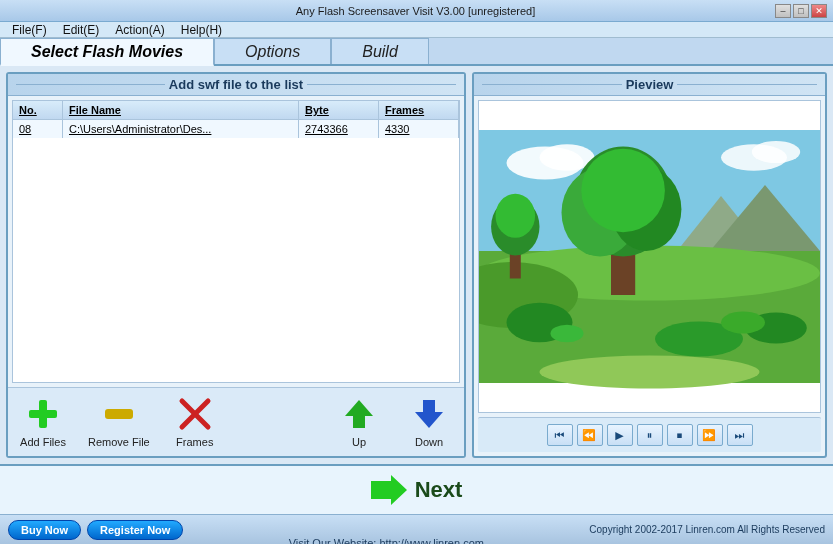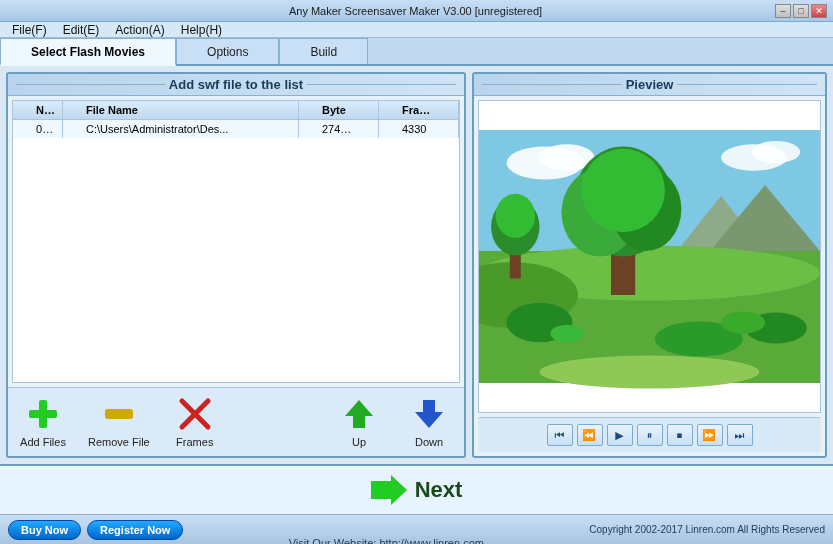--- a/index.html
+++ b/index.html
@@ -67,27 +67,28 @@
     
     .tab-bar {
       display: flex;
       background: #c0d8f0;
       border-bottom: 2px solid #6a9ec0;
       height: 28px;
     }
     .tab {
       padding: 4px 30px;
       cursor: pointer;
-      font-size: 12px;
+      font-size: 16px;
       border: 1px solid #8ab0d0;
       border-bottom: none;
       background: #c8dff5;
       color: #222;
       display: flex;
       align-items: center;
+      font-style: italic;
     }
     .tab.active {
       background: #f0f8ff;
       border-bottom: 2px solid #f0f8ff;
       margin-bottom: -2px;
       font-weight: bold;
       color: #000;
     }
 
     
@@ -136,25 +137,26 @@
     }
     .file-list-header {
       display: grid;
       grid-template-columns: 50px 1fr 80px 80px;
       background: linear-gradient(to bottom, #d8ecfa, #c0d8f0);
       border-bottom: 1px solid #aac4dc;
       font-weight: bold;
       font-size: 11px;
     }
     .file-list-header span, .file-list-row span {
-      padding: 3px 23px;
+      padding: 3px 6px;
       border-right: 1px solid #aac4dc;
       overflow: hidden;
       text-overflow: ellipsis;
       white-space: nowrap;
+      text-decoration: underline;
     }
     .file-list-row {
       display: grid;
       grid-template-columns: 50px 1fr 80px 80px;
       font-size: 11px;
     }
     .file-list-row:nth-child(odd) { background: #f0f8ff; }
 
     
     .button-bar {
@@ -282,21 +284,21 @@
     .file-list-body {
       overflow-y: auto;
       height: calc(100% - 24px);
     }
   </style>
 </head>
 <body>
 
 <div class="title-bar">
   <div style="width:50px;"></div>
-  <span class="title-bar-text">Any Maker Screensaver Maker V3.00 [unregistered]</span>
+  <span class="title-bar-text">Any Flash Screensaver Visit V3.00 [unregistered]</span>
   <div class="title-bar-controls">
     <div class="title-btn">–</div>
     <div class="title-btn">□</div>
     <div class="title-btn close">✕</div>
   </div>
 </div>
 
 <div class="menu-bar">
   <span class="menu-item">File(F)</span>
   <span class="menu-item">Edit(E)</span>

